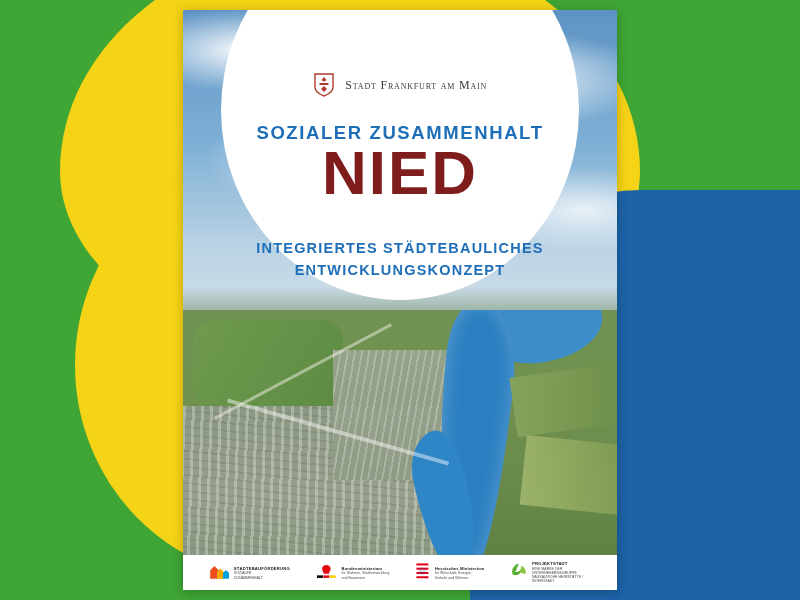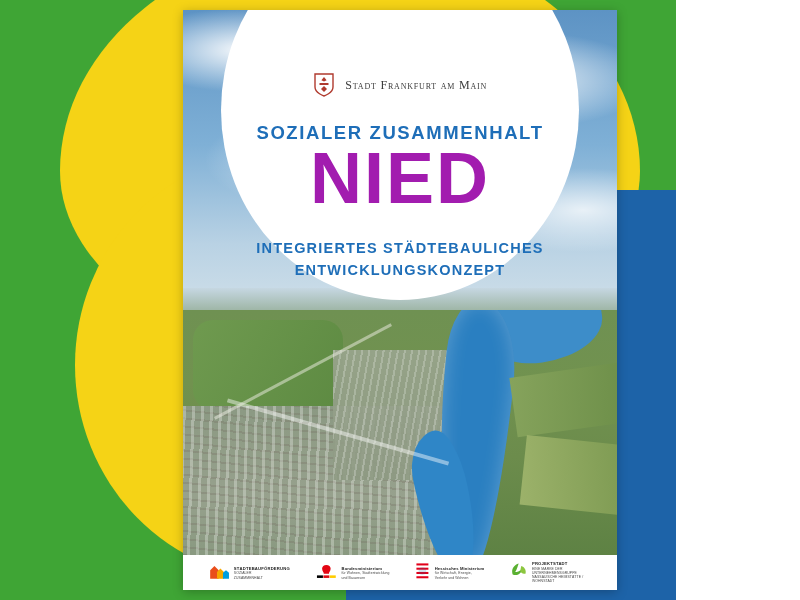--- a/index.html
+++ b/index.html
@@ -3,21 +3,21 @@
 <meta charset="utf-8">
 <style>
   * { box-sizing: border-box; margin: 0; padding: 0; }
   html, body {
     width: 800px; height: 600px;
     overflow: hidden;
     font-family: "Liberation Sans", sans-serif;
   }
   #stage {
     position: relative;
-    width: 676px; height: 600px;
+    width: 800px; height: 600px;
     background: #3fa535;
   }
   
   .bg-green {
     position: absolute; inset: 0;
     background: #3fa535;
   }
   .bg-yellow {
     position: absolute;
     left: 60px; top: -60px;
@@ -189,23 +189,23 @@
     position: absolute; left: 0; top: 112px; width: 434px;
     text-align: center;
     color: #1e6eb8;
     font-weight: bold;
     font-size: 18.5px;
     letter-spacing: 1.6px;
   }
   .headline {
     position: absolute; left: 0; top: 132px; width: 434px;
     text-align: center;
-    color: #a21caf;
+    color: #7f1d1d;
     font-weight: bold;
-    font-size: 72px;
+    font-size: 62px;
     letter-spacing: 2px;
     line-height: 1;
   }
   .subline {
     position: absolute; left: 0; top: 228px; width: 434px;
     text-align: center;
     color: #1e6eb8;
     font-weight: bold;
     font-size: 14.5px;
     letter-spacing: 1.2px;

